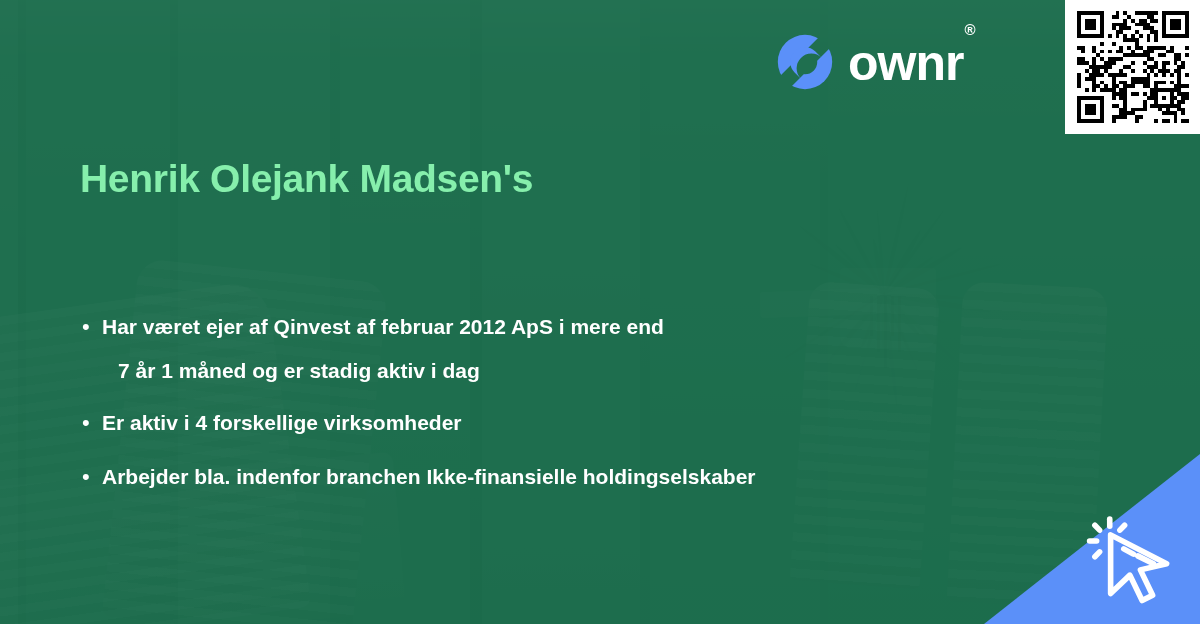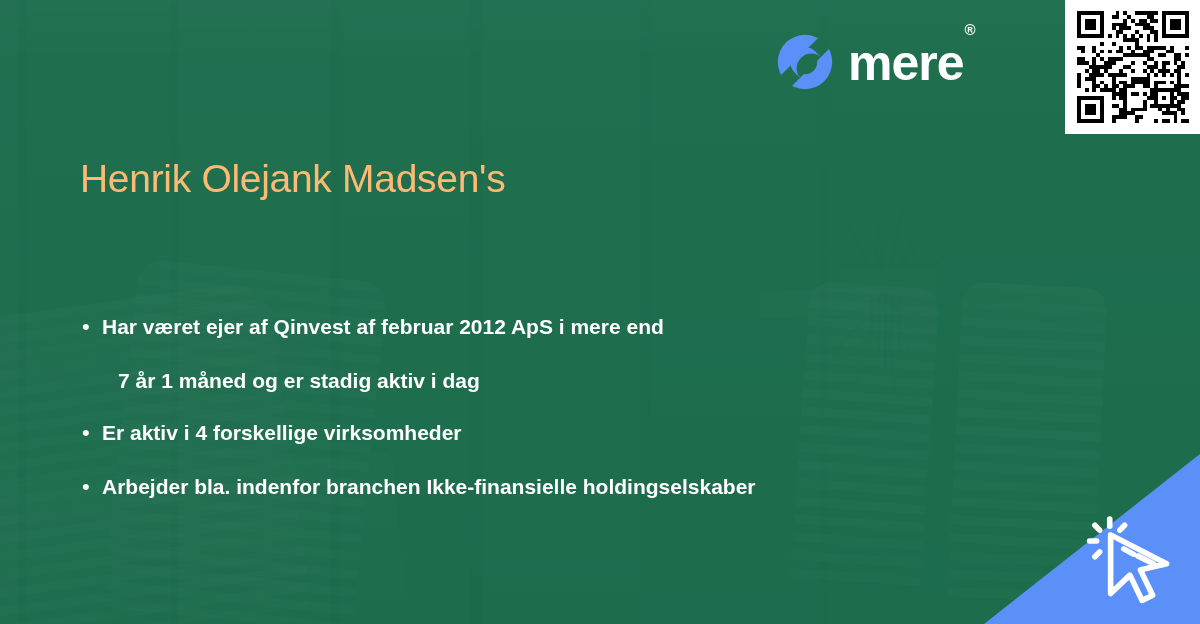--- a/index.html
+++ b/index.html
@@ -177,23 +177,23 @@
   #qr-panel svg { display: block; }
 
   
   #headline {
     position: absolute;
     left: 80px;
     top: 157px;
     width: 800px;
   }
   #headline .line1 {
-    color: #fdba74;
+    color: #86efac;
     font-size: 39px;
-    font-weight: normal;
+    font-weight: bold;
     line-height: 1.12;
     letter-spacing: -0.3px;
     white-space: nowrap;
   }
   #headline .line2 {
     color: #ffffff;
     font-size: 35px;
     font-weight: normal;
     line-height: 1.2;
     letter-spacing: -0.2px;
@@ -221,21 +221,21 @@
     flex: 0 0 20px;
     text-align: left;
   }
   #facts .txt {
     color: #ffffff;
     font-size: 21px;
     font-weight: bold;
     line-height: 30px;
   }
   #facts .fact.wrap .txt { max-width: 730px; }
-  #facts .txt .cont { display: block; padding-left: 16px; margin-top: 24px; }
+  #facts .txt .cont { display: block; padding-left: 16px; margin-top: 14px; }
 
   
   #wedge {
     position: absolute;
     right: 0;
     bottom: 0;
     width: 216px;
     height: 170px;
     background: #5b90f9;
     clip-path: polygon(100% 0%, 100% 100%, 0% 100%);
@@ -315,21 +315,21 @@
           <mask id="swoosh-mask">
             <rect x="0" y="0" width="64" height="64" fill="#fff"></rect>
             <circle cx="32" cy="32" r="13.5" fill="#000"></circle>
             <path d="M 2 50 L 50 2 L 62 14 L 14 62 Z" fill="#000"></path>
           </mask>
         </defs>
         <circle cx="32" cy="32" r="30" fill="#5b90f9" mask="url(#swoosh-mask)"></circle>
         <path d="M 20.5 43.5 A 16 16 0 0 1 43.5 20.5 L 50.5 27.5 A 16 16 0 0 0 27.5 50.5 Z" fill="#5b90f9"></path>
       </svg>
       <div style="display:flex;align-items:flex-start;">
-        <span class="word">mere</span>
+        <span class="word">ownr</span>
         <span class="reg">®</span>
       </div>
     </div>
 
     <div id="qr-panel">
       <svg width="112" height="112" viewBox="0 0 29 29" shape-rendering="crispEdges">
         <rect width="29" height="29" fill="#ffffff"></rect>
         <g id="qr-modules" fill="#000000">
             <path d="M0 0h1v1h-1zM1 0h1v1h-1zM2 0h1v1h-1zM3 0h1v1h-1zM4 0h1v1h-1zM5 0h1v1h-1zM6 0h1v1h-1zM10 0h1v1h-1zM12 0h1v1h-1zM15 0h1v1h-1zM16 0h1v1h-1zM17 0h1v1h-1zM18 0h1v1h-1zM19 0h1v1h-1zM20 0h1v1h-1zM22 0h1v1h-1zM23 0h1v1h-1zM24 0h1v1h-1zM25 0h1v1h-1zM26 0h1v1h-1zM27 0h1v1h-1zM28 0h1v1h-1zM0 1h1v1h-1zM6 1h1v1h-1zM9 1h1v1h-1zM10 1h1v1h-1zM13 1h1v1h-1zM18 1h1v1h-1zM19 1h1v1h-1zM22 1h1v1h-1zM28 1h1v1h-1zM0 2h1v1h-1zM2 2h1v1h-1zM3 2h1v1h-1zM4 2h1v1h-1zM6 2h1v1h-1zM12 2h1v1h-1zM14 2h1v1h-1zM16 2h1v1h-1zM17 2h1v1h-1zM19 2h1v1h-1zM20 2h1v1h-1zM22 2h1v1h-1zM24 2h1v1h-1zM25 2h1v1h-1zM26 2h1v1h-1zM28 2h1v1h-1zM0 3h1v1h-1zM2 3h1v1h-1zM3 3h1v1h-1zM4 3h1v1h-1zM6 3h1v1h-1zM9 3h1v1h-1zM10 3h1v1h-1zM11 3h1v1h-1zM12 3h1v1h-1zM15 3h1v1h-1zM16 3h1v1h-1zM17 3h1v1h-1zM18 3h1v1h-1zM22 3h1v1h-1zM24 3h1v1h-1zM25 3h1v1h-1zM26 3h1v1h-1zM28 3h1v1h-1zM0 4h1v1h-1zM2 4h1v1h-1zM3 4h1v1h-1zM4 4h1v1h-1zM6 4h1v1h-1zM9 4h1v1h-1zM11 4h1v1h-1zM12 4h1v1h-1zM13 4h1v1h-1zM17 4h1v1h-1zM18 4h1v1h-1zM19 4h1v1h-1zM22 4h1v1h-1zM24 4h1v1h-1zM25 4h1v1h-1zM26 4h1v1h-1zM28 4h1v1h-1zM0 5h1v1h-1zM6 5h1v1h-1zM10 5h1v1h-1zM11 5h1v1h-1zM15 5h1v1h-1zM19 5h1v1h-1zM20 5h1v1h-1zM22 5h1v1h-1zM28 5h1v1h-1zM0 6h1v1h-1zM1 6h1v1h-1zM2 6h1v1h-1zM3 6h1v1h-1zM4 6h1v1h-1zM5 6h1v1h-1zM6 6h1v1h-1zM8 6h1v1h-1zM10 6h1v1h-1zM12 6h1v1h-1zM14 6h1v1h-1zM16 6h1v1h-1zM18 6h1v1h-1zM20 6h1v1h-1zM22 6h1v1h-1zM23 6h1v1h-1zM24 6h1v1h-1zM25 6h1v1h-1zM26 6h1v1h-1zM27 6h1v1h-1zM28 6h1v1h-1zM12 7h1v1h-1zM13 7h1v1h-1zM14 7h1v1h-1zM15 7h1v1h-1zM18 7h1v1h-1zM20 7h1v1h-1zM6 8h1v1h-1zM9 8h1v1h-1zM15 8h1v1h-1zM0 9h1v1h-1zM1 9h1v1h-1zM4 9h1v1h-1zM11 9h1v1h-1zM13 9h1v1h-1zM15 9h1v1h-1zM16 9h1v1h-1zM18 9h1v1h-1zM19 9h1v1h-1zM20 9h1v1h-1zM21 9h1v1h-1zM22 9h1v1h-1zM24 9h1v1h-1zM28 9h1v1h-1zM1 10h1v1h-1zM4 10h1v1h-1zM6 10h1v1h-1zM8 10h1v1h-1zM10 10h1v1h-1zM11 10h1v1h-1zM14 10h1v1h-1zM17 10h1v1h-1zM18 10h1v1h-1zM19 10h1v1h-1zM23 10h1v1h-1zM24 10h1v1h-1zM5 11h1v1h-1zM12 11h1v1h-1zM13 11h1v1h-1zM14 11h1v1h-1zM15 11h1v1h-1zM16 11h1v1h-1zM17 11h1v1h-1zM18 11h1v1h-1zM21 11h1v1h-1zM22 11h1v1h-1zM25 11h1v1h-1zM26 11h1v1h-1zM28 11h1v1h-1zM0 12h1v1h-1zM1 12h1v1h-1zM4 12h1v1h-1zM6 12h1v1h-1zM8 12h1v1h-1zM9 12h1v1h-1zM10 12h1v1h-1zM11 12h1v1h-1zM18 12h1v1h-1zM19 12h1v1h-1zM25 12h1v1h-1zM26 12h1v1h-1zM0 13h1v1h-1zM1 13h1v1h-1zM2 13h1v1h-1zM4 13h1v1h-1zM7 13h1v1h-1zM8 13h1v1h-1zM9 13h1v1h-1zM14 13h1v1h-1zM17 13h1v1h-1zM20 13h1v1h-1zM22 13h1v1h-1zM23 13h1v1h-1zM25 13h1v1h-1zM27 13h1v1h-1zM3 14h1v1h-1zM4 14h1v1h-1zM5 14h1v1h-1zM6 14h1v1h-1zM7 14h1v1h-1zM8 14h1v1h-1zM12 14h1v1h-1zM13 14h1v1h-1zM18 14h1v1h-1zM19 14h1v1h-1zM20 14h1v1h-1zM22 14h1v1h-1zM26 14h1v1h-1zM27 14h1v1h-1zM2 15h1v1h-1zM4 15h1v1h-1zM5 15h1v1h-1zM7 15h1v1h-1zM11 15h1v1h-1zM14 15h1v1h-1zM17 15h1v1h-1zM19 15h1v1h-1zM21 15h1v1h-1zM22 15h1v1h-1zM23 15h1v1h-1zM25 15h1v1h-1zM26 15h1v1h-1zM0 16h1v1h-1zM3 16h1v1h-1zM4 16h1v1h-1zM5 16h1v1h-1zM6 16h1v1h-1zM8 16h1v1h-1zM9 16h1v1h-1zM10 16h1v1h-1zM11 16h1v1h-1zM12 16h1v1h-1zM18 16h1v1h-1zM20 16h1v1h-1zM22 16h1v1h-1zM24 16h1v1h-1zM26 16h1v1h-1zM28 16h1v1h-1zM0 17h1v1h-1zM2 17h1v1h-1zM3 17h1v1h-1zM4 17h1v1h-1zM9 17h1v1h-1zM14 17h1v1h-1zM15 17h1v1h-1zM16 17h1v1h-1zM17 17h1v1h-1zM18 17h1v1h-1zM26 17h1v1h-1zM0 18h1v1h-1zM4 18h1v1h-1zM6 18h1v1h-1zM9 18h1v1h-1zM11 18h1v1h-1zM12 18h1v1h-1zM14 18h1v1h-1zM15 18h1v1h-1zM16 18h1v1h-1zM17 18h1v1h-1zM18 18h1v1h-1zM20 18h1v1h-1zM21 18h1v1h-1zM22 18h1v1h-1zM24 18h1v1h-1zM26 18h1v1h-1zM0 19h1v1h-1zM4 19h1v1h-1zM5 19h1v1h-1zM7 19h1v1h-1zM9 19h1v1h-1zM10 19h1v1h-1zM12 19h1v1h-1zM13 19h1v1h-1zM14 19h1v1h-1zM17 19h1v1h-1zM18 19h1v1h-1zM20 19h1v1h-1zM25 19h1v1h-1zM26 19h1v1h-1zM27 19h1v1h-1zM28 19h1v1h-1zM2 20h1v1h-1zM4 20h1v1h-1zM6 20h1v1h-1zM7 20h1v1h-1zM8 20h1v1h-1zM9 20h1v1h-1zM11 20h1v1h-1zM12 20h1v1h-1zM19 20h1v1h-1zM20 20h1v1h-1zM21 20h1v1h-1zM22 20h1v1h-1zM23 20h1v1h-1zM24 20h1v1h-1zM25 20h1v1h-1zM26 20h1v1h-1zM9 21h1v1h-1zM10 21h1v1h-1zM11 21h1v1h-1zM12 21h1v1h-1zM14 21h1v1h-1zM15 21h1v1h-1zM17 21h1v1h-1zM19 21h1v1h-1zM20 21h1v1h-1zM24 21h1v1h-1zM26 21h1v1h-1zM27 21h1v1h-1zM28 21h1v1h-1zM0 22h1v1h-1zM1 22h1v1h-1zM2 22h1v1h-1zM3 22h1v1h-1zM4 22h1v1h-1zM5 22h1v1h-1zM6 22h1v1h-1zM9 22h1v1h-1zM11 22h1v1h-1zM12 22h1v1h-1zM18 22h1v1h-1zM19 22h1v1h-1zM20 22h1v1h-1zM22 22h1v1h-1zM24 22h1v1h-1zM25 22h1v1h-1zM27 22h1v1h-1zM28 22h1v1h-1zM0 23h1v1h-1zM6 23h1v1h-1zM12 23h1v1h-1zM17 23h1v1h-1zM20 23h1v1h-1zM24 23h1v1h-1zM26 23h1v1h-1zM27 23h1v1h-1zM0 24h1v1h-1zM2 24h1v1h-1zM3 24h1v1h-1zM4 24h1v1h-1zM6 24h1v1h-1zM9 24h1v1h-1zM10 24h1v1h-1zM12 24h1v1h-1zM17 24h1v1h-1zM19 24h1v1h-1zM20 24h1v1h-1zM21 24h1v1h-1zM22 24h1v1h-1zM23 24h1v1h-1zM24 24h1v1h-1zM25 24h1v1h-1zM26 24h1v1h-1zM0 25h1v1h-1zM2 25h1v1h-1zM3 25h1v1h-1zM4 25h1v1h-1zM6 25h1v1h-1zM11 25h1v1h-1zM12 25h1v1h-1zM14 25h1v1h-1zM15 25h1v1h-1zM16 25h1v1h-1zM17 25h1v1h-1zM21 25h1v1h-1zM23 25h1v1h-1zM26 25h1v1h-1zM27 25h1v1h-1zM0 26h1v1h-1zM2 26h1v1h-1zM3 26h1v1h-1zM4 26h1v1h-1zM6 26h1v1h-1zM11 26h1v1h-1zM12 26h1v1h-1zM13 26h1v1h-1zM14 26h1v1h-1zM22 26h1v1h-1zM23 26h1v1h-1zM24 26h1v1h-1zM25 26h1v1h-1zM27 26h1v1h-1zM0 27h1v1h-1zM6 27h1v1h-1zM9 27h1v1h-1zM10 27h1v1h-1zM11 27h1v1h-1zM12 27h1v1h-1zM15 27h1v1h-1zM16 27h1v1h-1zM25 27h1v1h-1zM0 28h1v1h-1zM1 28h1v1h-1zM2 28h1v1h-1zM3 28h1v1h-1zM4 28h1v1h-1zM5 28h1v1h-1zM6 28h1v1h-1zM9 28h1v1h-1zM15 28h1v1h-1zM20 28h1v1h-1zM22 28h1v1h-1zM23 28h1v1h-1zM25 28h1v1h-1zM27 28h1v1h-1zM28 28h1v1h-1z" fill="#000000"></path>
           </g>

